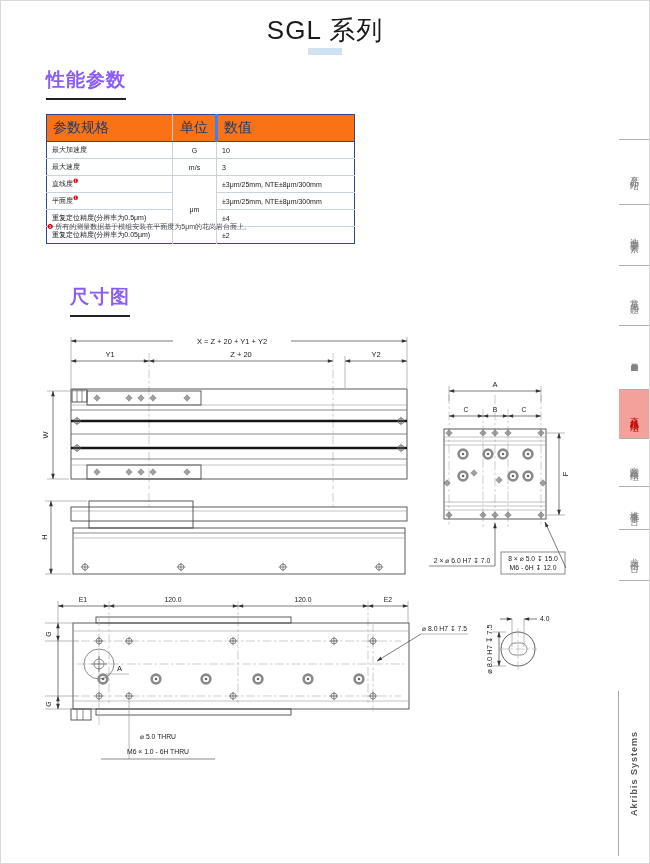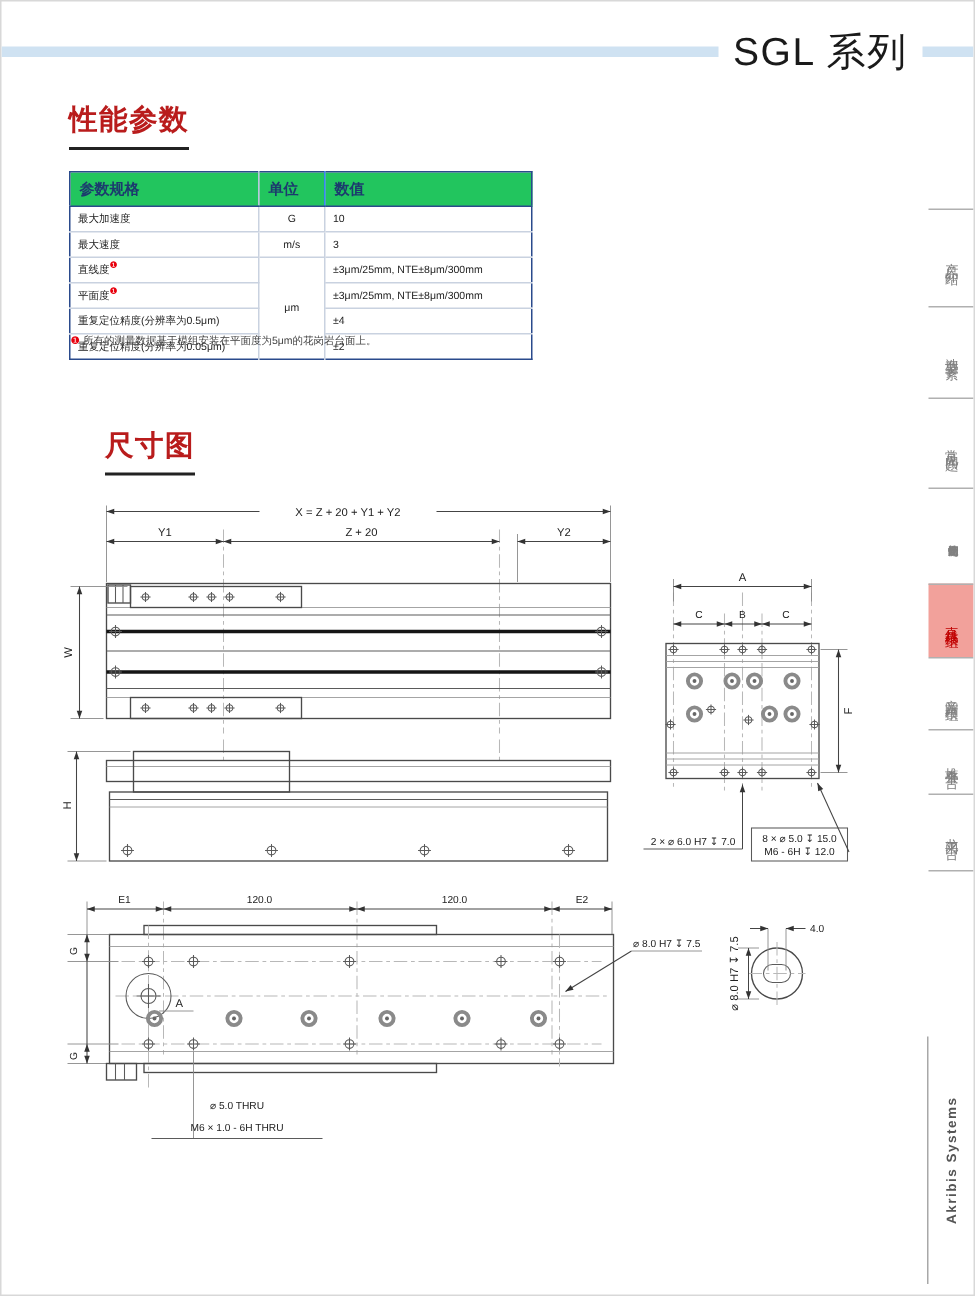--- a/index.html
+++ b/index.html
@@ -2,36 +2,36 @@
 <html><head>
 <meta charset="utf-8">
 <style>
   html,body{margin:0;padding:0;}
   body{
     width:650px;height:864px;position:relative;background:#fff;
     font-family:"Liberation Sans",sans-serif;
     border:1px solid #d8d8d8;box-sizing:border-box;overflow:hidden;
   }
   
-  .hdr{position:absolute;top:12px;left:0;right:0;height:42px;display:flex;align-items:center;}
+  .hdr{position:absolute;top:12px;left:0;right:0;height:42px;display:flex;align-items:center;flex-direction:column;}
   .hline{height:7px;background:#cfe2f2;}
   .hline.main{flex:1;}
   .hline.tail{width:34px;}
   .page-title{font-size:26px;color:#1a1a1a;margin:0 10px;letter-spacing:1px;white-space:nowrap;}
   
-  .sec-h{position:absolute;font-size:19px;font-weight:bold;color:#b91c1c;
+  .sec-h{position:absolute;font-size:19px;font-weight:bold;color:#8b5cf6;
          border-bottom:2px solid #222;padding-bottom:5px;letter-spacing:1px;}
   #h-perf{left:45px;top:66px;}
   #h-dim{left:45px;top:283px;margin-left:24px;}
   
   .ptable{position:absolute;left:45px;top:113px;width:308px;border-collapse:collapse;
           border:1.3px solid #2a4a8c;table-layout:fixed;}
-  .ptable th{background:#22c55e;color:#1c3a6e;font-size:10px;font-weight:bold;
+  .ptable th{background:#f97316;color:#1c3a6e;font-size:14px;font-weight:normal;
              padding:4px 6px;text-align:left;border-bottom:1.6px solid #2a4a8c;}
-  .ptable th.c{text-align:left;border-left:1px solid #b9c6dd;border-right:1px solid #3b82f6;}
+  .ptable th.c{text-align:center;border-left:1px solid #b9c6dd;border-right:3px solid #3b82f6;}
   .ptable td{font-size:7px;color:#222;padding:3px 5px;border-top:1px solid #c9d2e0;
              white-space:nowrap;overflow:hidden;}
   .ptable td.unit{text-align:center;border-left:1px solid #c9d2e0;border-right:1px solid #c9d2e0;}
   sup.mark{color:#e8000d;font-size:6px;vertical-align:super;line-height:0;}
   .footnote{position:absolute;left:46px;top:221px;font-size:7px;color:#444;}
   .footnote .mk{color:#e8000d;font-size:7px;margin-right:2px;}
   
   .side{position:absolute;right:0;top:138px;width:30px;}
   .tab{display:flex;align-items:center;justify-content:center;border-top:1px solid #b0b0b0;
        color:#808080;font-size:9px;cursor:pointer;}

